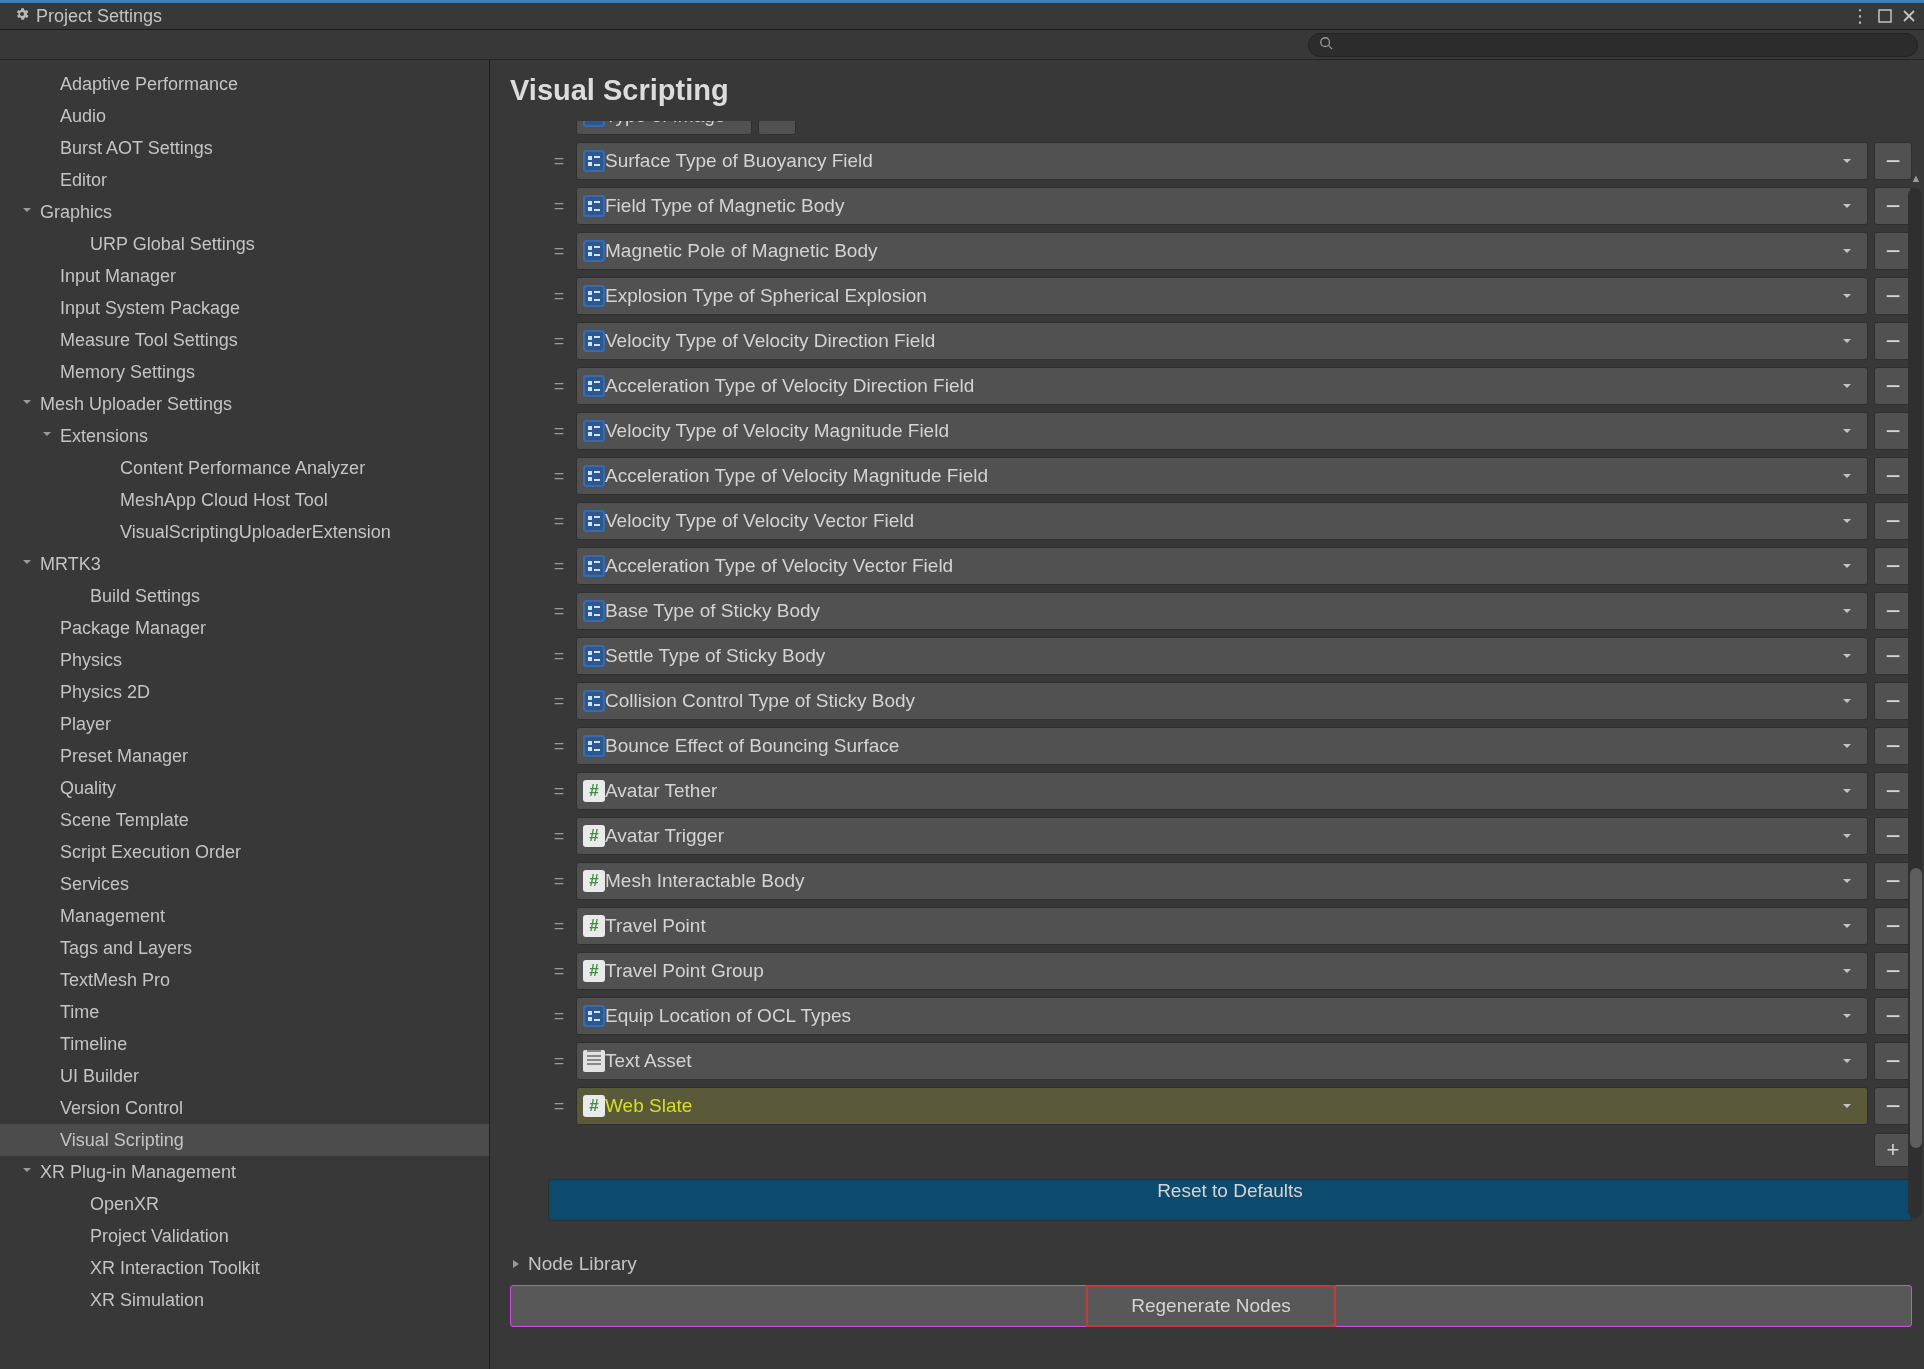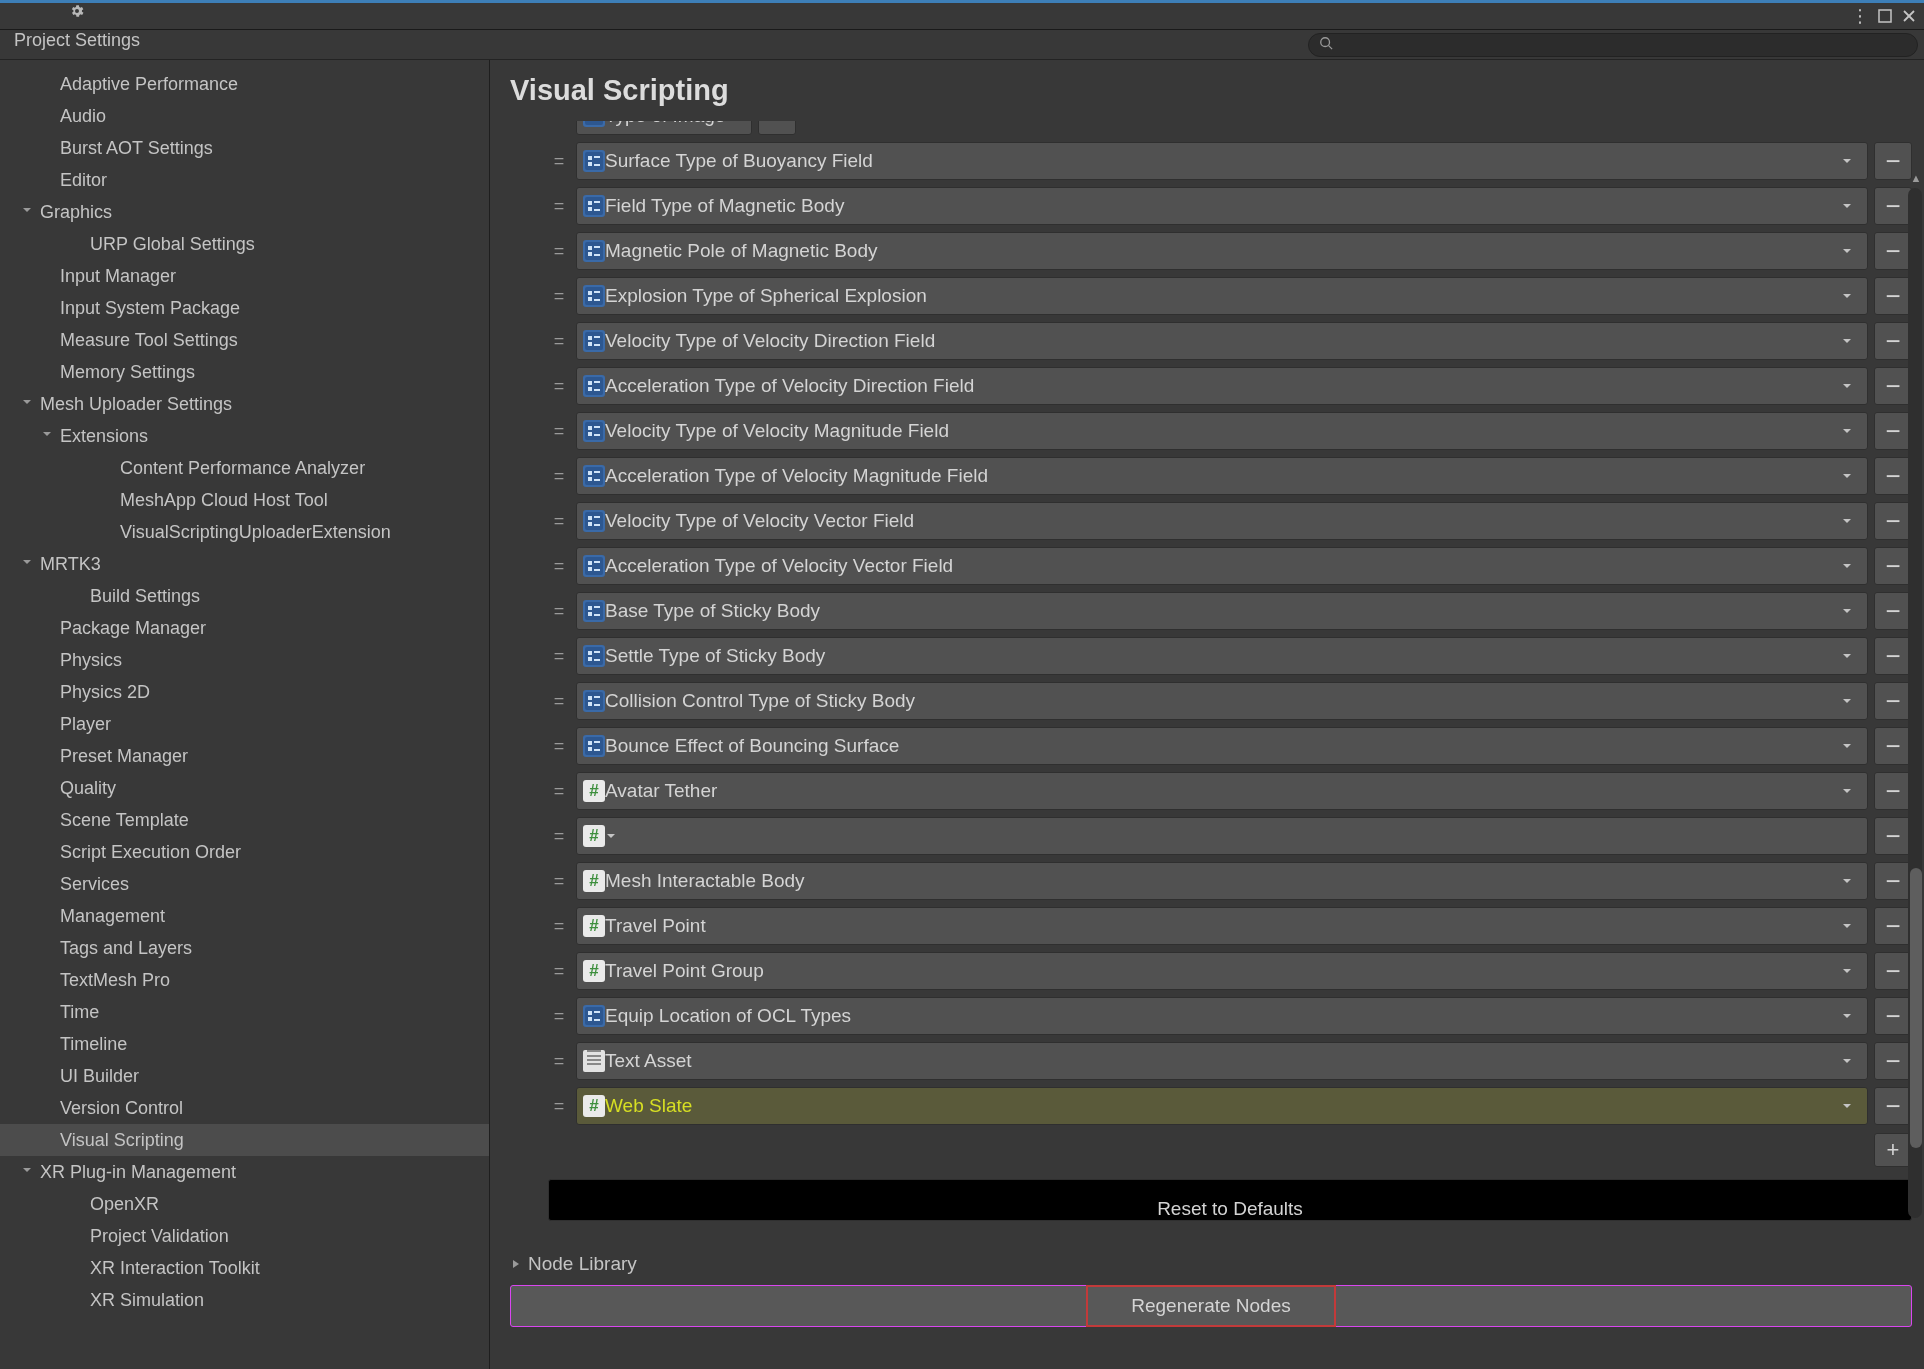--- a/index.html
+++ b/index.html
@@ -26,21 +26,20 @@
   flex-shrink: 0;
   position: relative;
 }
 .title-tab {
   background: #383838;
   padding: 0 8px;
   display: flex;
   align-items: center;
   gap: 6px;
   height: 100%;
-  flex-direction: column;
 }
 .gear-svg { width: 16px; height: 16px; }
 .title-spacer { flex: 1; }
 .win-ctrl { width: 18px; height: 18px; margin-left: 6px; display: inline-flex; align-items: center; justify-content: center; }
 .win-ctrl svg { width: 16px; height: 16px; }
 .kebab { font-size: 18px; letter-spacing: 1px; }
 
 
 .search-row {
   height: 30px;
@@ -194,25 +193,25 @@
   align-items: center;
   justify-content: center;
   color: #d4d4d4;
   font-size: 22px;
   cursor: pointer;
 }
 
 .big-btn {
   margin: 4px 0 0 38px;
   height: 42px;
-  background: #000000;
+  background: #0c4a6e;
   border: 1px solid #303030;
   border-radius: 3px;
   display: flex;
-  align-items: flex-end;
+  align-items: flex-start;
   justify-content: center;
   color: #d4d4d4;
   cursor: pointer;
   font-size: 19px;
 }
 
 .foldout-row {
   margin-top: 32px;
   display: flex;
   align-items: center;
@@ -826,20 +825,21 @@
                   </svg></div>
               </div>
               <div class="minus-btn">−</div>
             </div>
             <div class="row">
               <div class="drag">=</div>
               <div class="field">
                 <div class="type-icon">
                   <div class="hash-icon">#</div>
                 </div>
+                <div class="label">Avatar Trigger</div>
                 <div class="dd-arrow"><svg width="12" height="12" viewBox="0 0 12 12" fill="#c4c4c4">
                     <path d="M2 4l4 4 4-4z"></path>
                   </svg></div>
               </div>
               <div class="minus-btn">−</div>
             </div>
             <div class="row">
               <div class="drag">=</div>
               <div class="field">
                 <div class="type-icon">

